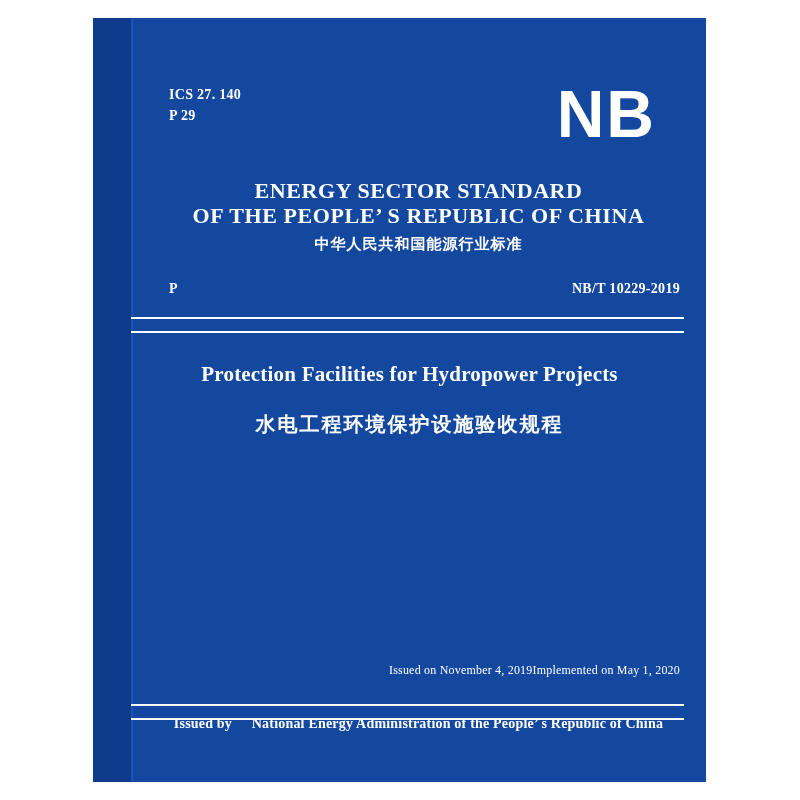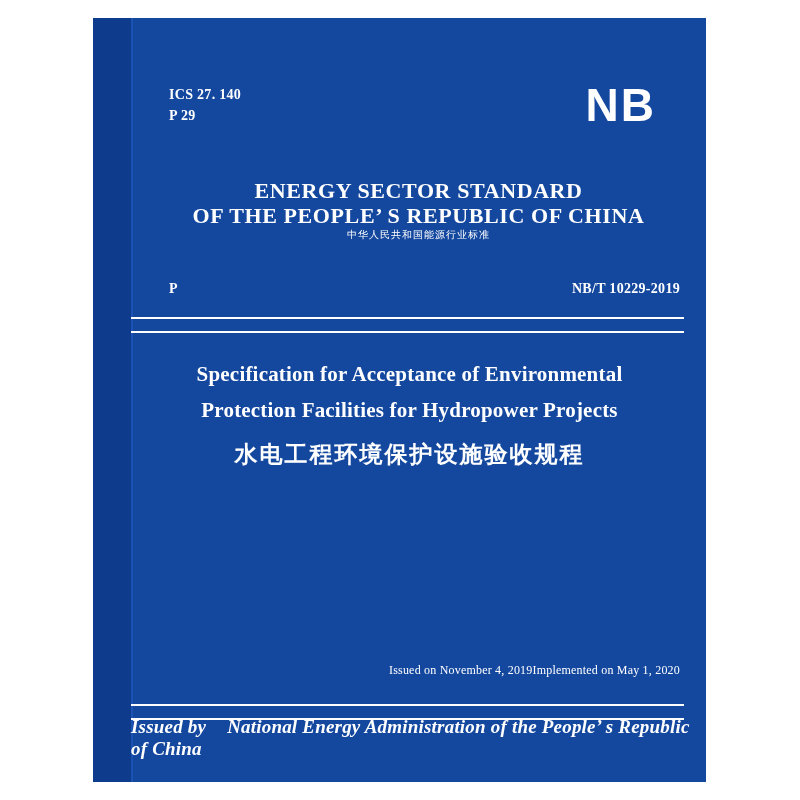--- a/index.html
+++ b/index.html
@@ -54,47 +54,48 @@
     font-family: "Liberation Serif", serif;
     font-weight: bold;
     font-size: 14px;
     line-height: 21px;
     letter-spacing: 0.3px;
   }
   
   .nb-logo {
     position: absolute;
     right: 50px;
-    top: 52px;
+    top: 61px;
     font-family: "Liberation Sans", sans-serif;
     font-weight: bold;
-    font-size: 46px;
+    font-size: 66px;
     letter-spacing: 2px;
     line-height: 70px;
   }
   
   .std-title {
     position: absolute;
     left: 38px;
     right: 0;
     top: 160px;
     text-align: center;
   }
   .std-title .ln {
     font-family: "Liberation Serif", serif;
     font-weight: bold;
     font-size: 22px;
     letter-spacing: 0.6px;
     line-height: 25px;
   }
   .std-title .cn {
     font-family: "DejaVu Sans", sans-serif;
-    font-weight: normal;
-    font-size: 10px;
+    font-weight: bold;
+    font-size: 15px;
     letter-spacing: 1px;
+    margin-top: 7px;
   }
   
   .code-row {
     position: absolute;
     left: 76px;
     right: 26px;
     top: 263px;
     display: flex;
     justify-content: space-between;
     align-items: baseline;
@@ -126,49 +127,48 @@
   .doc-title .en {
     font-family: "Liberation Serif", serif;
     font-weight: bold;
     font-size: 21px;
     line-height: 36px;
     letter-spacing: 0.2px;
   }
   .doc-title .cn {
     font-family: "DejaVu Sans", sans-serif;
     font-weight: bold;
-    font-size: 23px;
+    font-size: 20px;
     letter-spacing: 2px;
-    margin-top: 11px;
+    margin-top: 19px;
   }
   
   .dates-row {
     position: absolute;
     left: 76px;
     right: 26px;
     top: 645px;
     display: flex;
     justify-content: flex-end;
     font-family: "Liberation Serif", serif;
     font-weight: normal;
     font-size: 12px;
     letter-spacing: 0.2px;
   }
   
   .issuer {
     position: absolute;
     left: 38px;
     right: 0;
     top: 698px;
-    text-align: left;
-    font-family: "Liberation Serif", serif;
-    font-weight: bold;
-    font-size: 19px;
+    text-align: center;
+    font-family: "Liberation Serif", serif;
+    font-weight: bold;
+    font-size: 14px;
     letter-spacing: 0.2px;
-    font-style: italic;
   }
   .issuer .by { margin-right: 16px; }
 </style>
 </head>
 <body>
 
 <div class="page">
   <div class="cover">
 
     <div class="spine"></div>
@@ -189,21 +189,20 @@
 
     <div class="code-row">
       <div>P</div>
       <div>NB/T 10229-2019</div>
     </div>
 
     <div class="rule top"></div>
     <div class="rule mid"></div>
 
     <div class="doc-title">
-      <div class="en">Specification for Acceptance of Environmental</div>
       <div class="en">Protection Facilities for Hydropower Projects</div>
       <div class="cn">水电工程环境保护设施验收规程</div>
     </div>
 
     <div class="dates-row">
       <div>Issued on November 4, 2019</div>
       <div>Implemented on May 1, 2020</div>
     </div>
 
     <div class="rule bot1"></div>

